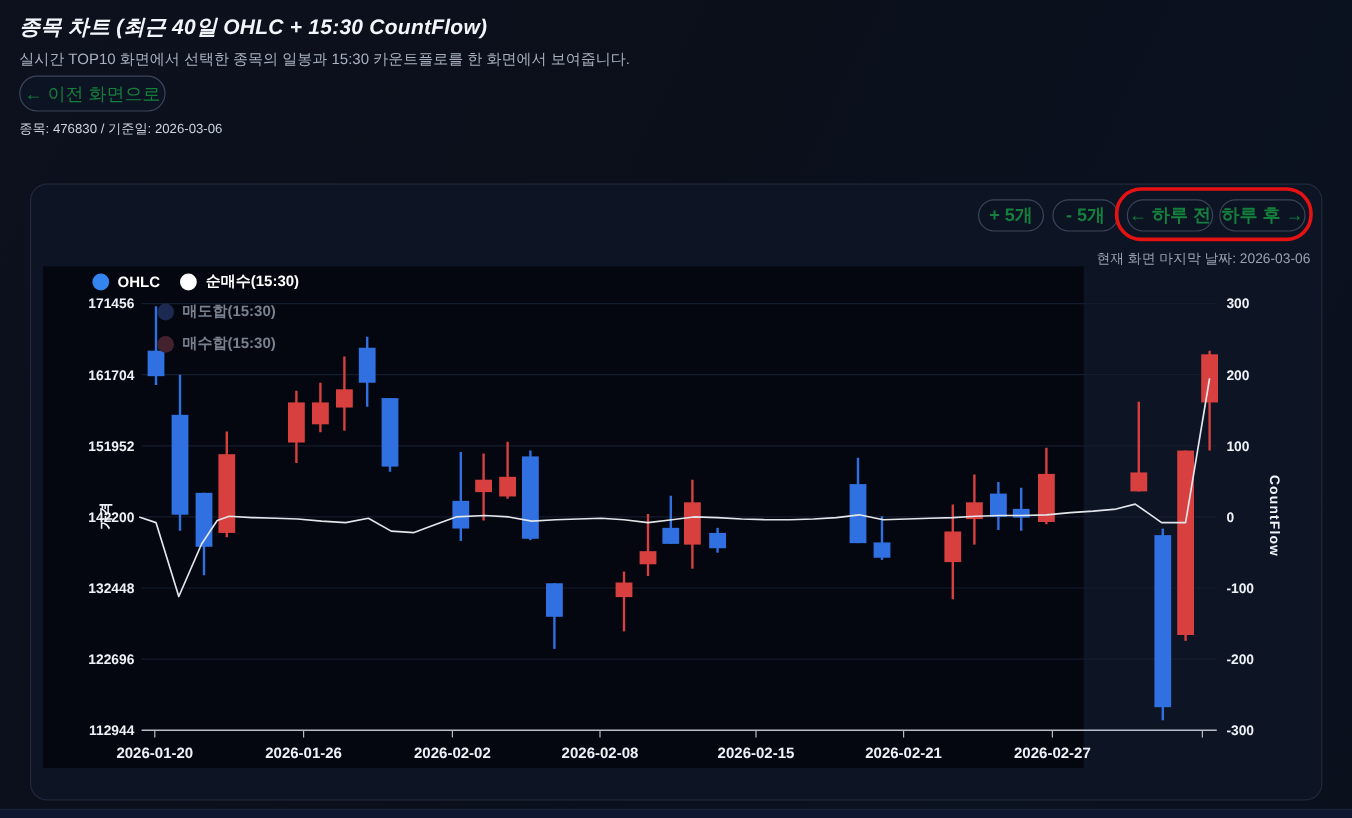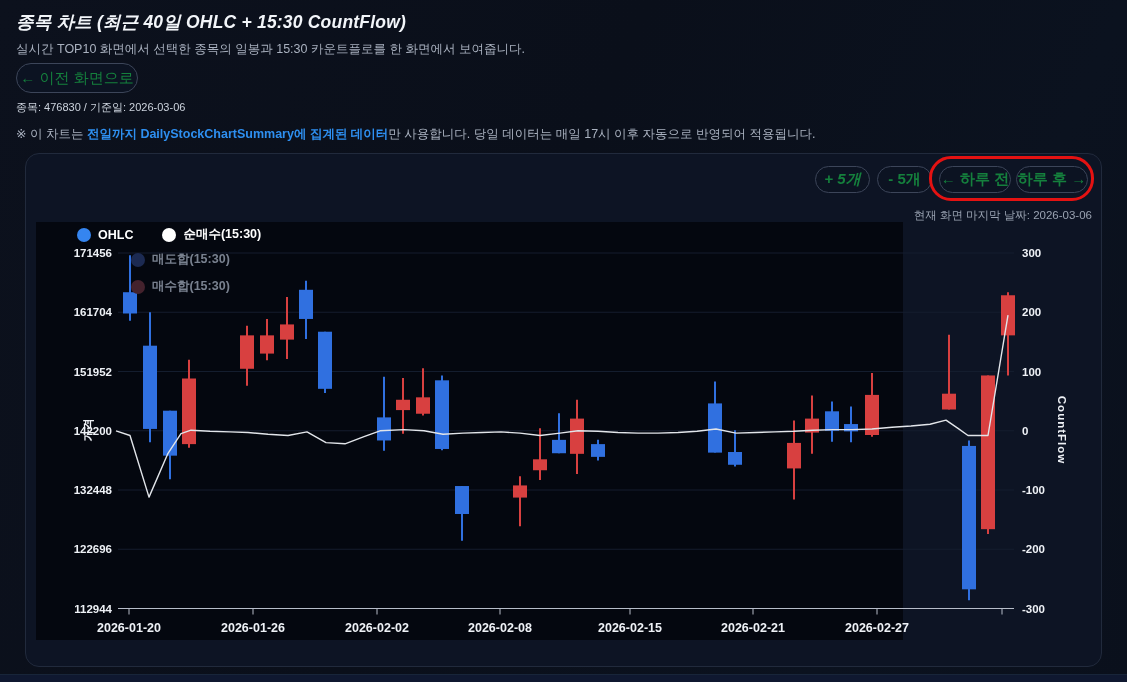--- a/index.html
+++ b/index.html
@@ -14,51 +14,50 @@
   .back-btn{left:16px;top:63px;width:122px;height:30px;}
   .stock-line{left:16px;top:100px;font-size:11px;color:#ccd3dd;}
   .note-line{left:16px;top:126px;font-size:12.5px;color:#aab2c0;}
   .note-line b{color:#2e8ff0;}
   .monatom-btn{right:26px;top:20px;height:23px;padding:0 14px;border-radius:13px;
         background:rgba(10,18,32,.4);border:1px solid #2b9cd4;color:#43c4f4;font-size:11.5px;font-weight:bold;
         display:flex;align-items:center;cursor:pointer;letter-spacing:.3px;}
   .panel{left:25px;top:153px;width:1077px;height:514px;border-radius:14px;
          background:#0d1424;border:1px solid #212a3c;box-sizing:border-box;}
   .ctl{height:27px;font-weight:bold;}
-  .btn-p5{left:815px;top:166px;width:55px;font-style:italic;}
+  .btn-p5{left:815px;top:166px;width:55px;}
   .btn-m5{left:877px;top:166px;width:55px;}
   .btn-prev{left:939px;top:166px;width:72px;}
   .btn-next{left:1016px;top:166px;width:72px;}
   .red-box{left:929px;top:156px;width:165px;height:45px;border:3.5px solid #e41212;border-radius:22px;box-sizing:border-box;pointer-events:none;}
   .last-date{right:35px;top:208px;font-size:11.5px;color:#99a2b1;}
   .chart{left:36px;top:222px;width:867px;height:418px;background:#04070f;}
   .legend-row{position:absolute;display:flex;align-items:center;gap:7px;font-size:12.5px;font-weight:bold;}
   .dot{width:14px;height:14px;border-radius:50%;flex:0 0 auto;}
-  .lg1{left:45px;top:226px;color:#ffffff;gap:15px;padding-left:32px;}
+  .lg1{left:45px;top:226px;color:#ffffff;gap:3px;padding-left:32px;}
   .lg1 .item{display:flex;align-items:center;gap:7px;margin-right:14px;cursor:pointer;}
   .lg-dim{color:#79818f;cursor:pointer;padding-left:24px;}
   .lg2{left:107px;top:251px;}
   .lg3{left:107px;top:278px;}
   .bottom-strip{left:0;bottom:0;width:1127px;height:7px;background:#0f1830;border-top:1px solid #182539;}
   svg text{font-family:"Liberation Sans","DejaVu Sans",sans-serif;}
 </style>
 </head>
 <body>
 
 <div id="app">
 
   <div class="abs page-title">종목 차트 (최근 40일 OHLC + 15:30 CountFlow)</div>
   <div class="abs page-sub">실시간 TOP10 화면에서 선택한 종목의 일봉과 15:30 카운트플로를 한 화면에서 보여줍니다.</div>
 
 
   <div class="abs pill back-btn">← 이전 화면으로</div>
 
   <div class="abs stock-line">종목: 476830 / 기준일: 2026-03-06</div>
 
-  <div class="abs note-line"><span>※ 이 차트는 </span><b>전일까지 DailyStockChartSummary에 집계된 데이터</b><span>만 사용합니다. 당일 데이터는 매일 17시 이후 자동으로 반영되어 적용됩니다.</span></div>
 
   <div class="abs panel"></div>
 
   <div class="abs pill ctl btn-p5">+ 5개</div>
   <div class="abs pill ctl btn-m5">- 5개</div>
   <div class="abs pill ctl btn-prev">← 하루 전</div>
   <div class="abs pill ctl btn-next">하루 후 →</div>
   <div class="abs red-box"></div>
   <div class="abs last-date">현재 화면 마지막 날짜: 2026-03-06</div>
 

